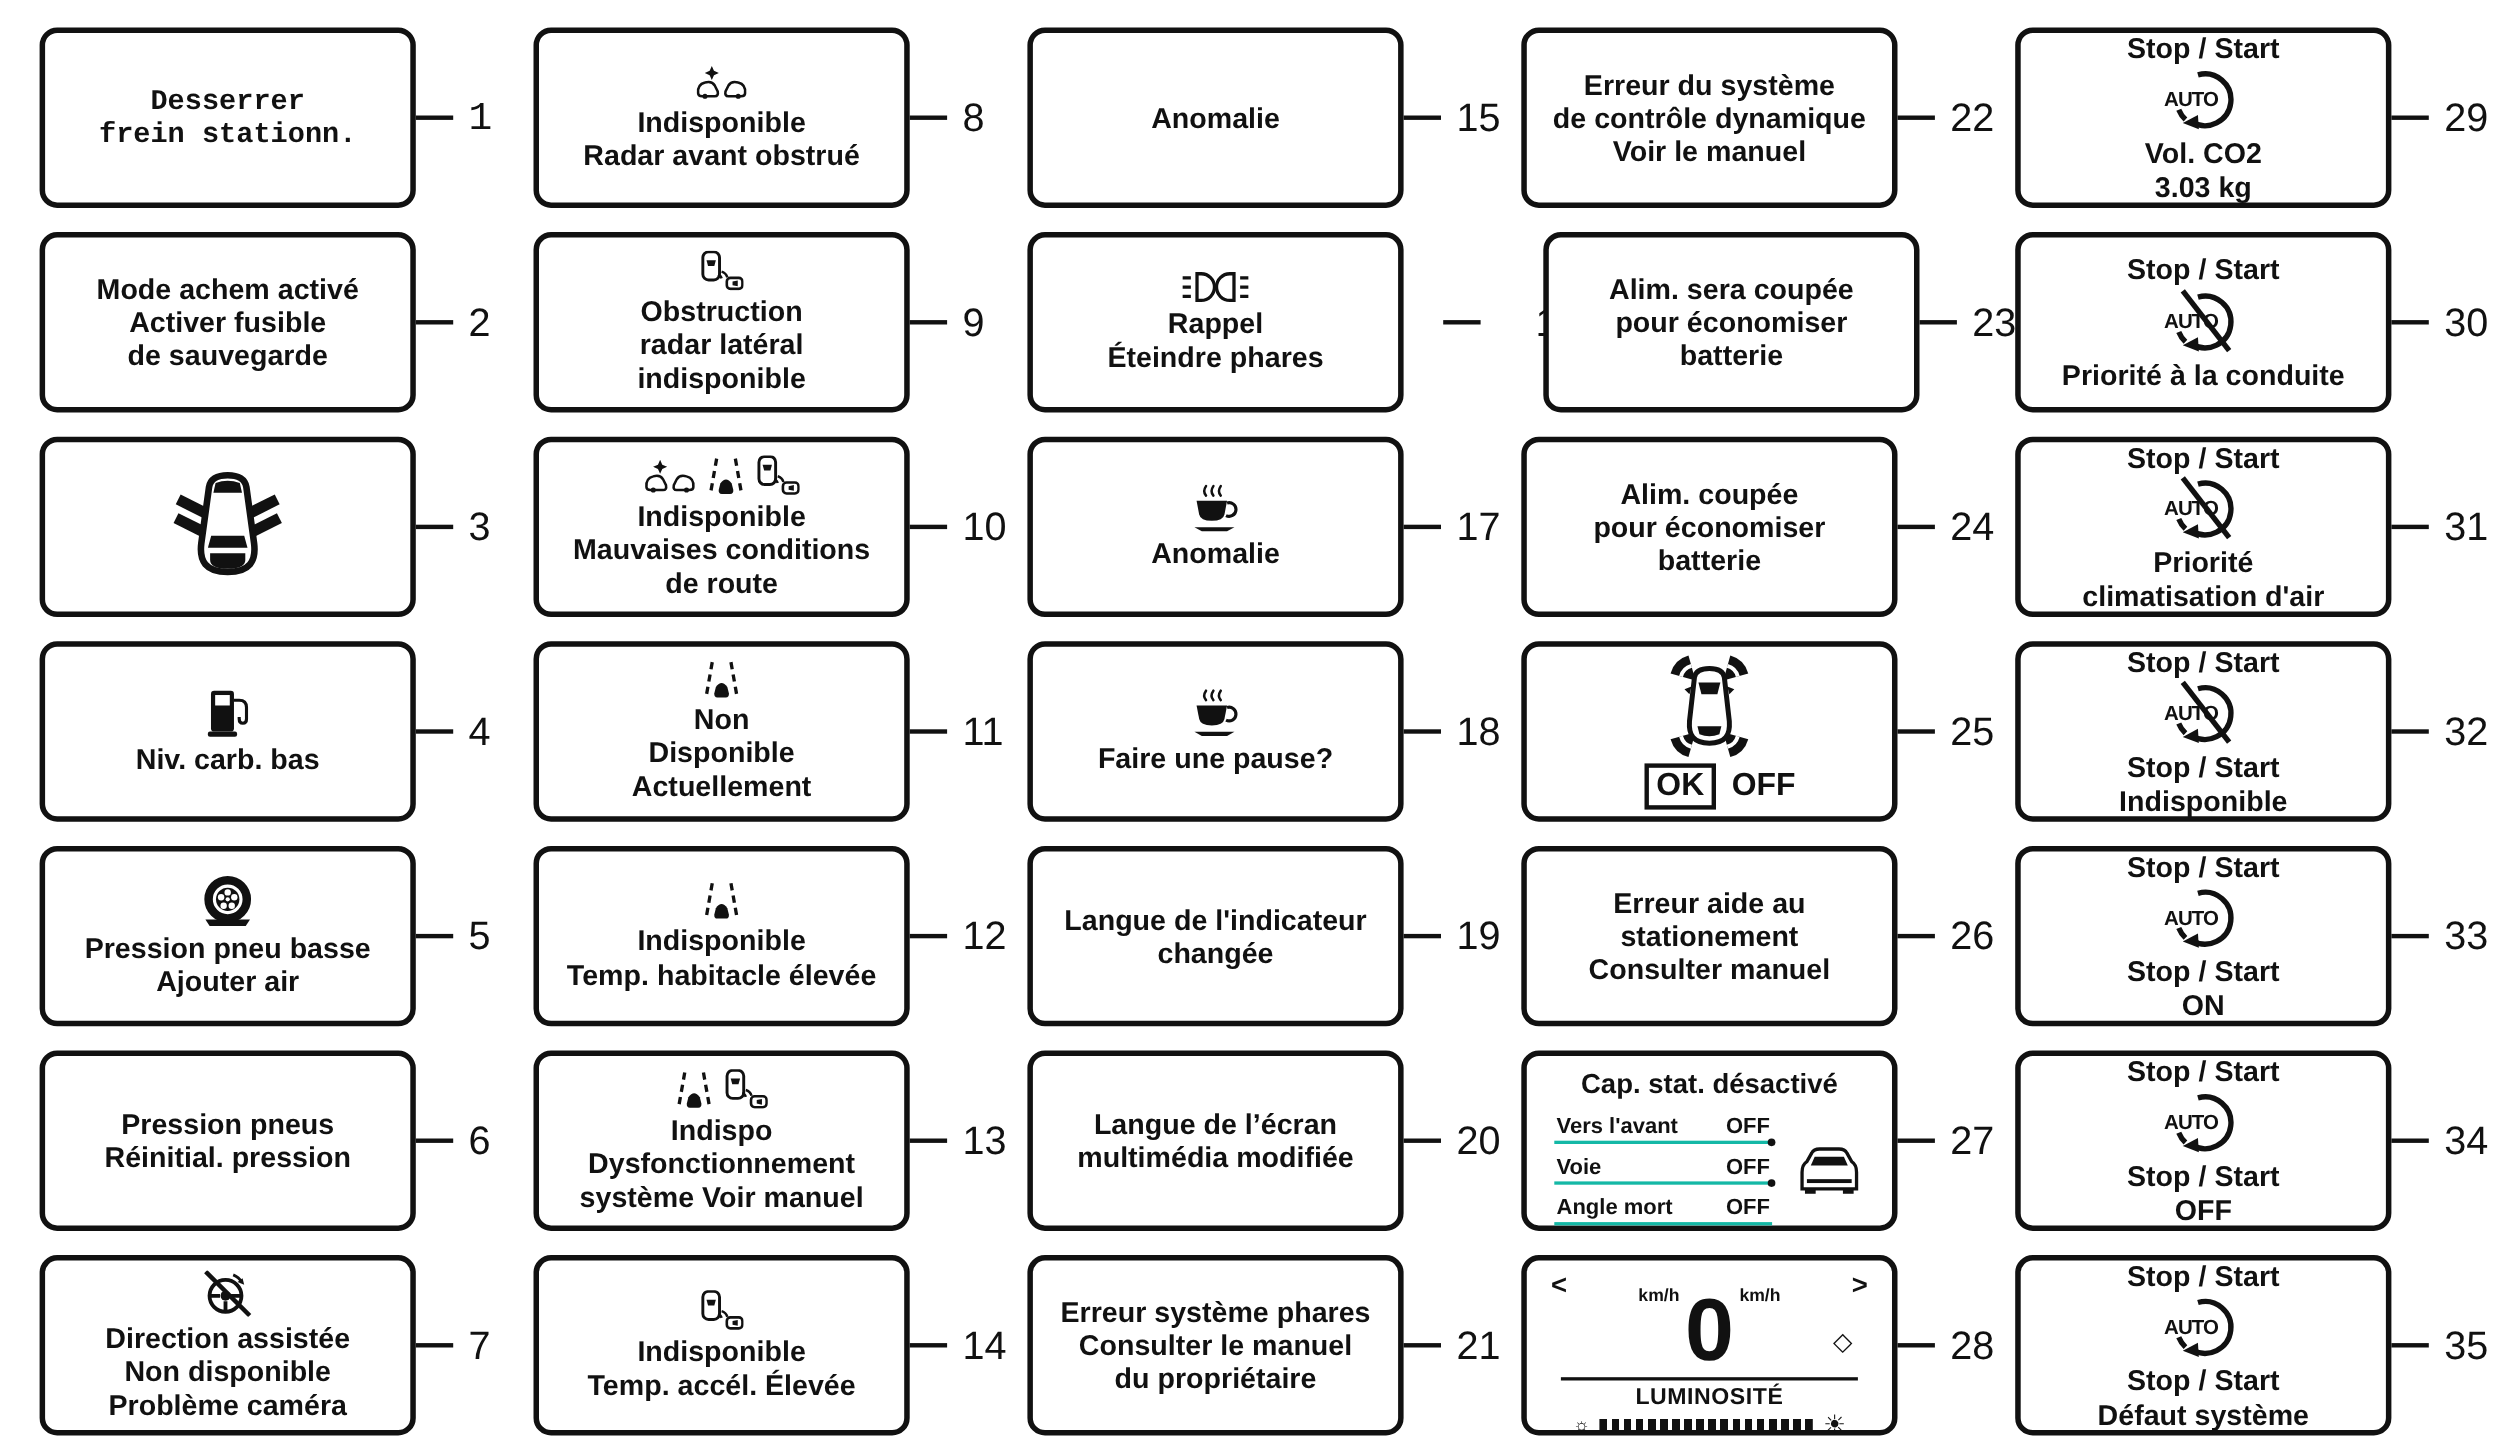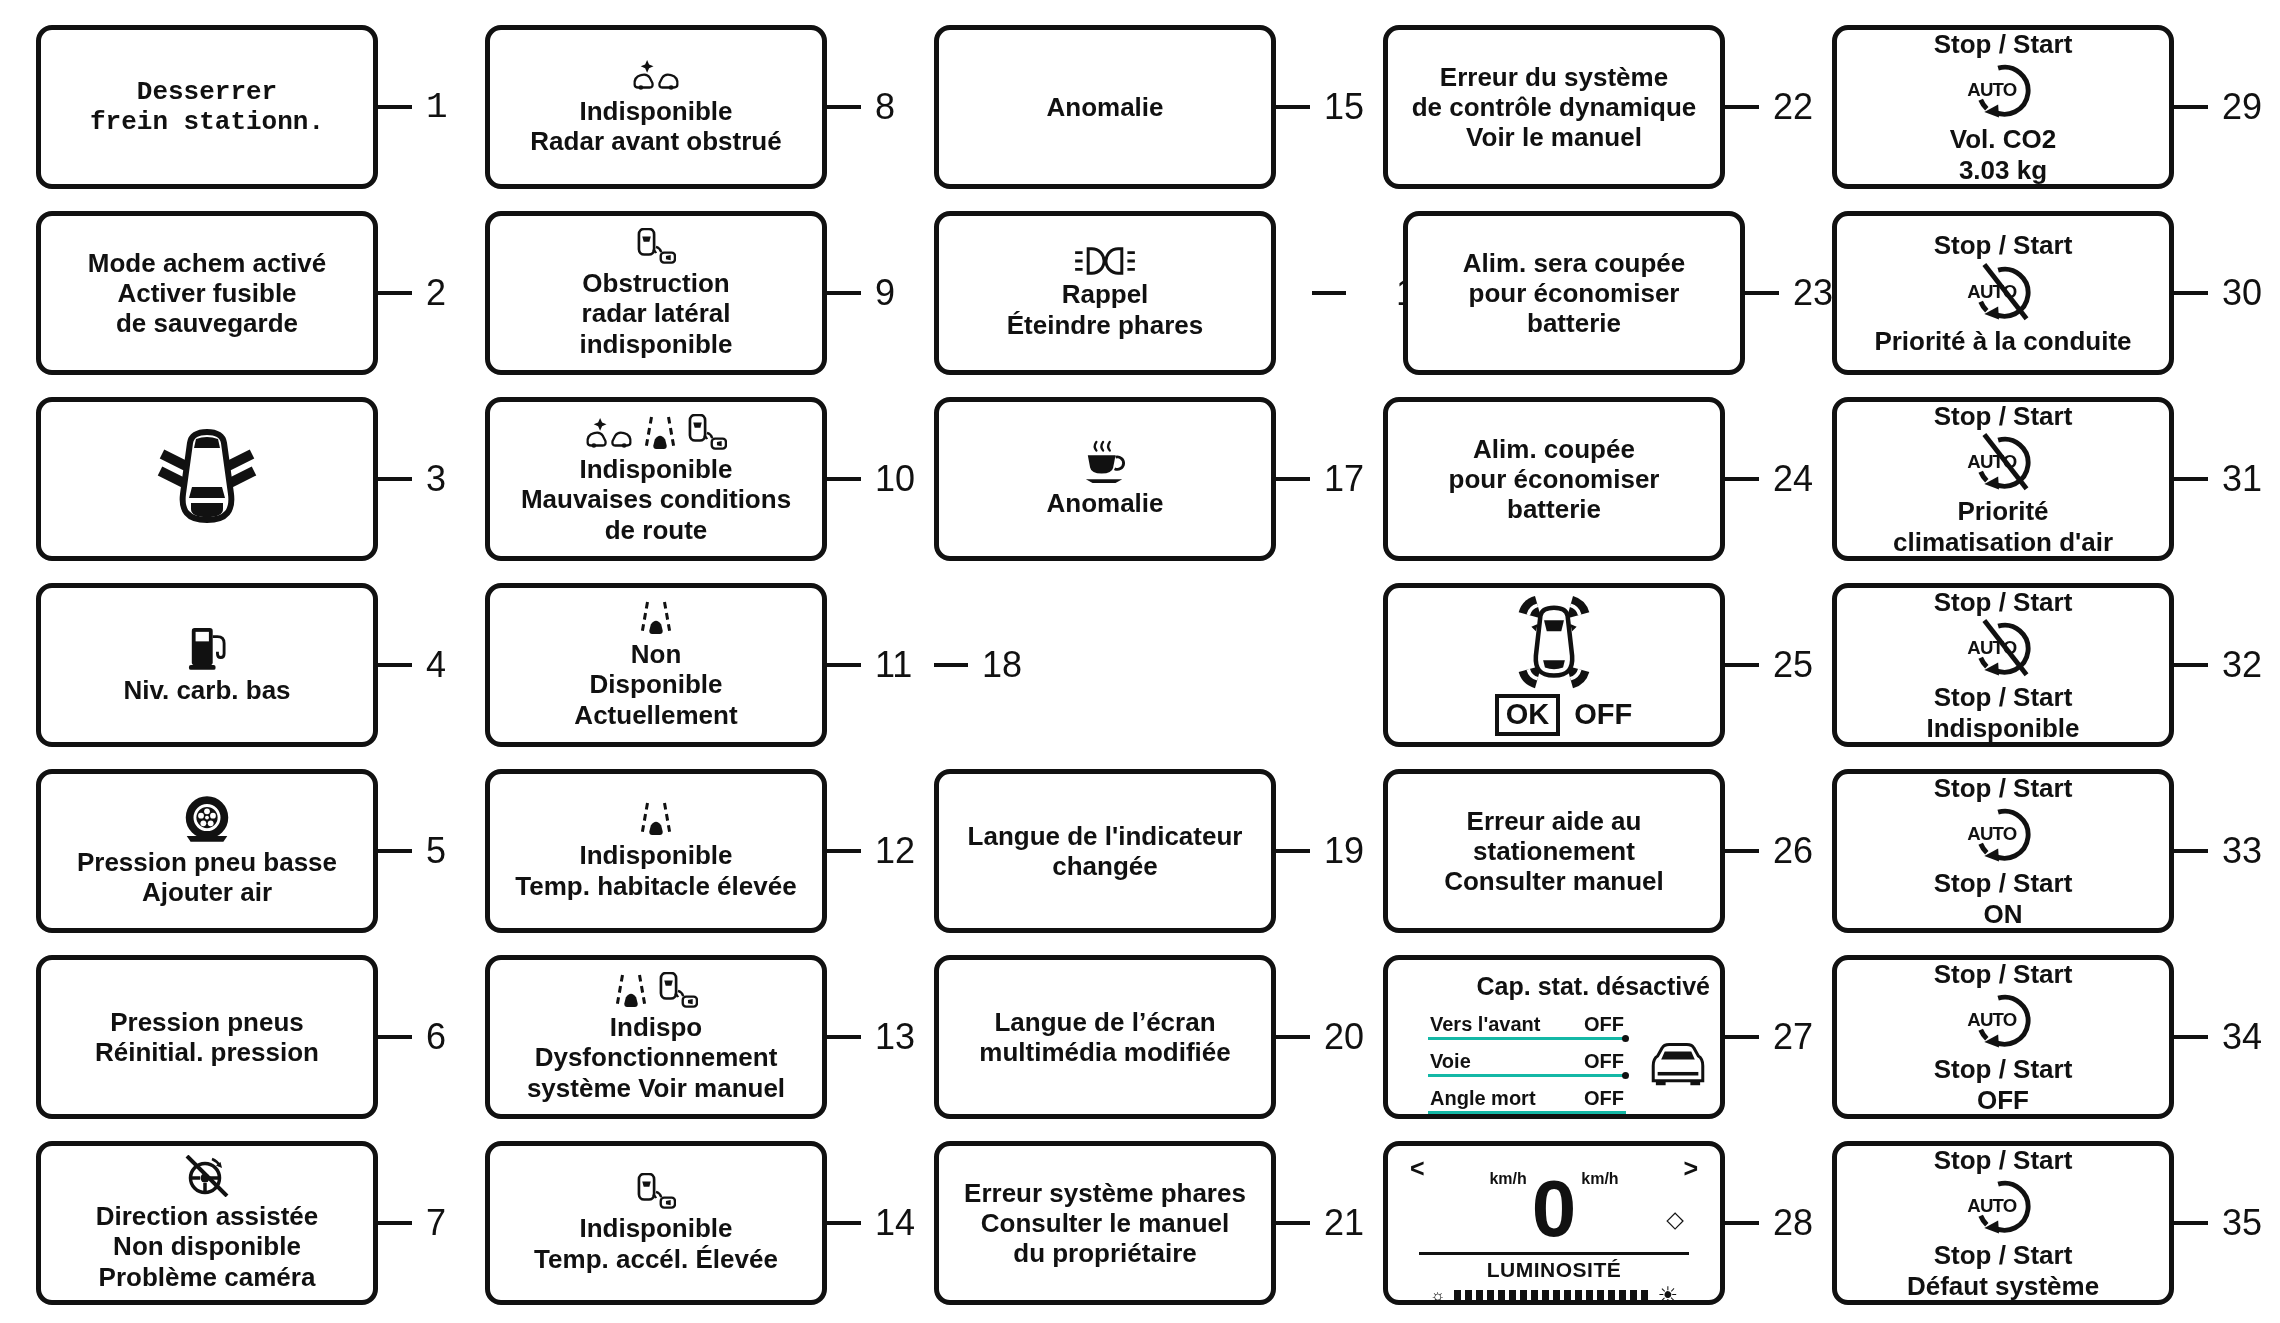--- a/index.html
+++ b/index.html
@@ -19,21 +19,21 @@
     text-align:center; font-weight:bold; font-size:26px; line-height:1.16; padding:4px 6px;
   }
   .leader { width:34px; height:4px; background:#111; flex:0 0 auto; }
   .num { margin-left:14px; font-size:36px; font-weight:400; }
   .iconrow { display:flex; align-items:flex-end; justify-content:center; gap:10px; margin:1px 0 4px; }
   .icon { display:inline-flex; line-height:0; }
   
   .okoff { display:flex; align-items:center; gap:14px; margin-top:3px; font-size:29px; line-height:1;margin-left:19px; }
   .okbox { border:4px solid #111; padding:2px 7px 3px; }
   
-  .box-sensor-screen { justify-content:flex-start; padding:10px 10px 6px;align-items:flex-end; }
+  .box-sensor-screen { justify-content:flex-start; padding:10px 10px 6px; }
   .b27title { font-size:25px; margin:2px 0 12px; }
   .b27body { display:flex; align-items:center; gap:20px; }
   .b27rows { display:flex; flex-direction:column; gap:10px; width:198px; }
   .srow { display:flex; justify-content:space-between; font-size:20px; line-height:1.1;
           border-bottom:3px solid #14b8a6; padding:0 2px 2px; position:relative; }
   .srow.dot::after { content:""; position:absolute; right:-3px; bottom:-5px; width:7px; height:7px;
           border-radius:50%; background:#111; }
   
   .box-speed-screen { justify-content:flex-start; padding:6px 10px; position:relative; }
   .b28top { width:100%; display:flex; justify-content:space-between; font-size:25px; font-weight:bold;
@@ -358,20 +358,33 @@
               <path d="M4 41 h38 l-7 4 H11 z" fill="#111"></path>
             </svg>
           </span>
         </div>
         <div class="line">Anomalie</div>
       </div>
       <div class="leader"></div>
       <div class="num">17</div>
     </div>
     <div class="cell" style="grid-area: 4 / 3;">
+      <div class="box">
+        <div class="iconrow">
+          <span class="icon">
+            <svg width="46" height="44" viewBox="0 0 48 46">
+              <path d="M15 2 q-3.5 5 0 9 M22 2 q-3.5 5 0 9 M29 2 q-3.5 5 0 9" fill="none" stroke="#111" stroke-width="2.4" stroke-linecap="round"></path>
+              <path d="M6 16 h29 l-2.5 13 q-1.2 6 -12 6 q-10.8 0 -12 -6 z" fill="#111"></path>
+              <path d="M35 18 a6.5 6.5 0 1 1 -1 12" fill="none" stroke="#111" stroke-width="3"></path>
+              <path d="M4 41 h38 l-7 4 H11 z" fill="#111"></path>
+            </svg>
+          </span>
+        </div>
+        <div class="line">Faire une pause?</div>
+      </div>
       <div class="leader"></div>
       <div class="num">18</div>
     </div>
     <div class="cell" style="grid-area: 5 / 3;">
       <div class="box">
         <div class="line">Langue de l'indicateur</div>
         <div class="line">changée</div>
       </div>
       <div class="leader"></div>
       <div class="num">19</div>

